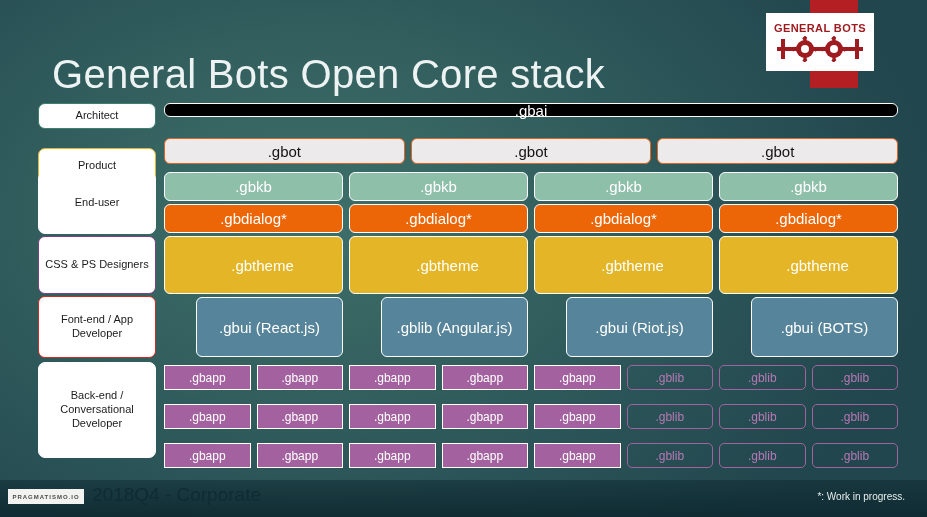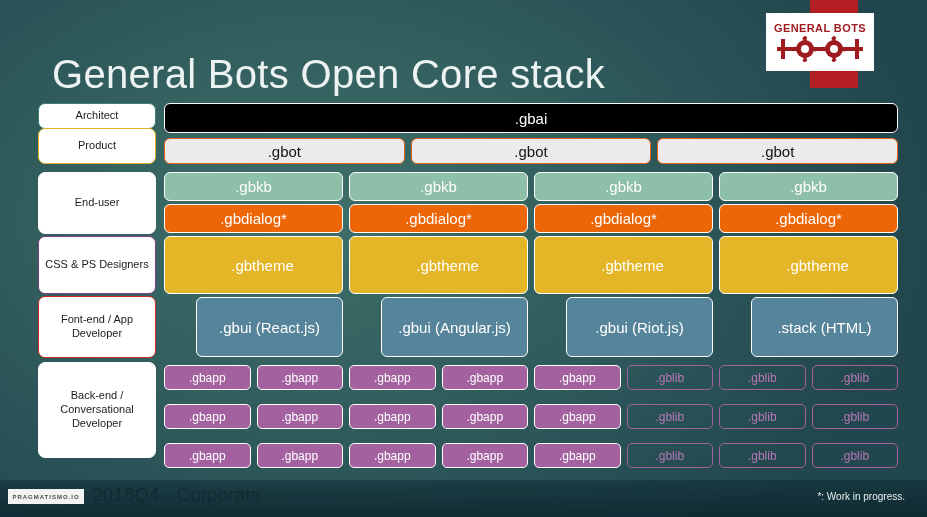--- a/index.html
+++ b/index.html
@@ -138,21 +138,21 @@
   }
   .cell-gbui {
     background: #56849a;
     border: 1.5px solid #ffffff;
     margin-left: 32px;
   }
   .cell-gbapp {
     background: #a3629f;
     border: 1.5px solid #ffffff;
     font-size: 12px;
-    border-radius: 5px;
+    border-radius: 0;
   }
   .cell-gblib {
     background: transparent;
     border: 1.5px solid #a3629f;
     color: #b878b4;
     font-size: 12px;
     border-radius: 5px;
   }
 
   
@@ -240,27 +240,27 @@
         </g>
       </g>
       <circle cx="28" cy="13" r="4" fill="#ffffff"></circle>
       <circle cx="57" cy="13" r="4" fill="#ffffff"></circle>
     </svg>
   </div>
 
   <div id="stack">
 
     <div class="role role-architect" style="top:3px;height:26px">Architect</div>
-    <div class="role role-product" style="top:28px;height:36px">Product</div>
+    <div class="role role-product" style="top:48px;height:36px">Product</div>
     <div class="role role-enduser" style="top:72px;height:62px">End-user</div>
     <div class="role role-css" style="top:136px;height:58px">CSS &amp; PS Designers</div>
     <div class="role role-frontend" style="top:196px;height:62px">Font-end / App Developer</div>
     <div class="role role-backend" style="top:262px;height:96px">Back-end / Conversational Developer</div>
 
-    <div class="row" style="left:164px;top:3px;width:734px;height:30px">
+    <div class="row" style="left:164px;top:3px;width:734px;height:14px">
       <div class="cell cell-gbai" style="flex:1">.gbai</div>
     </div>
 
     <div class="row" style="left:164px;top:38px;width:734px;height:26px">
       <div class="cell cell-gbot" style="flex:1">.gbot</div>
       <div class="cell cell-gbot" style="flex:1">.gbot</div>
       <div class="cell cell-gbot" style="flex:1">.gbot</div>
     </div>
 
     <div class="row" style="left:164px;top:72px;width:734px;height:29px">
@@ -279,23 +279,23 @@
 
     <div class="row" style="left:164px;top:136px;width:734px;height:58px">
       <div class="cell cell-gbtheme" style="flex:1">.gbtheme</div>
       <div class="cell cell-gbtheme" style="flex:1">.gbtheme</div>
       <div class="cell cell-gbtheme" style="flex:1">.gbtheme</div>
       <div class="cell cell-gbtheme" style="flex:1">.gbtheme</div>
     </div>
 
     <div class="row" style="left:164px;top:197px;width:734px;height:60px">
       <div class="cell cell-gbui" style="flex:1">.gbui (React.js)</div>
-      <div class="cell cell-gbui" style="flex:1">.gbui (Angular.js)</div>
+      <div class="cell cell-gbui" style="flex:1">.gblib (Angular.js)</div>
       <div class="cell cell-gbui" style="flex:1">.gbui (Riot.js)</div>
-      <div class="cell cell-gbui" style="flex:1">.stack (HTML)</div>
+      <div class="cell cell-gbui" style="flex:1">.gbui (BOTS)</div>
     </div>
 
     <div class="row" style="left:164px;top:265px;width:734px;height:25px">
       <div class="cell cell-gbapp" style="flex:1">.gbapp</div>
       <div class="cell cell-gbapp" style="flex:1">.gbapp</div>
       <div class="cell cell-gbapp" style="flex:1">.gbapp</div>
       <div class="cell cell-gbapp" style="flex:1">.gbapp</div>
       <div class="cell cell-gbapp" style="flex:1">.gbapp</div>
       <div class="cell cell-gblib" style="flex:1">.gblib</div>
       <div class="cell cell-gblib" style="flex:1">.gblib</div>

